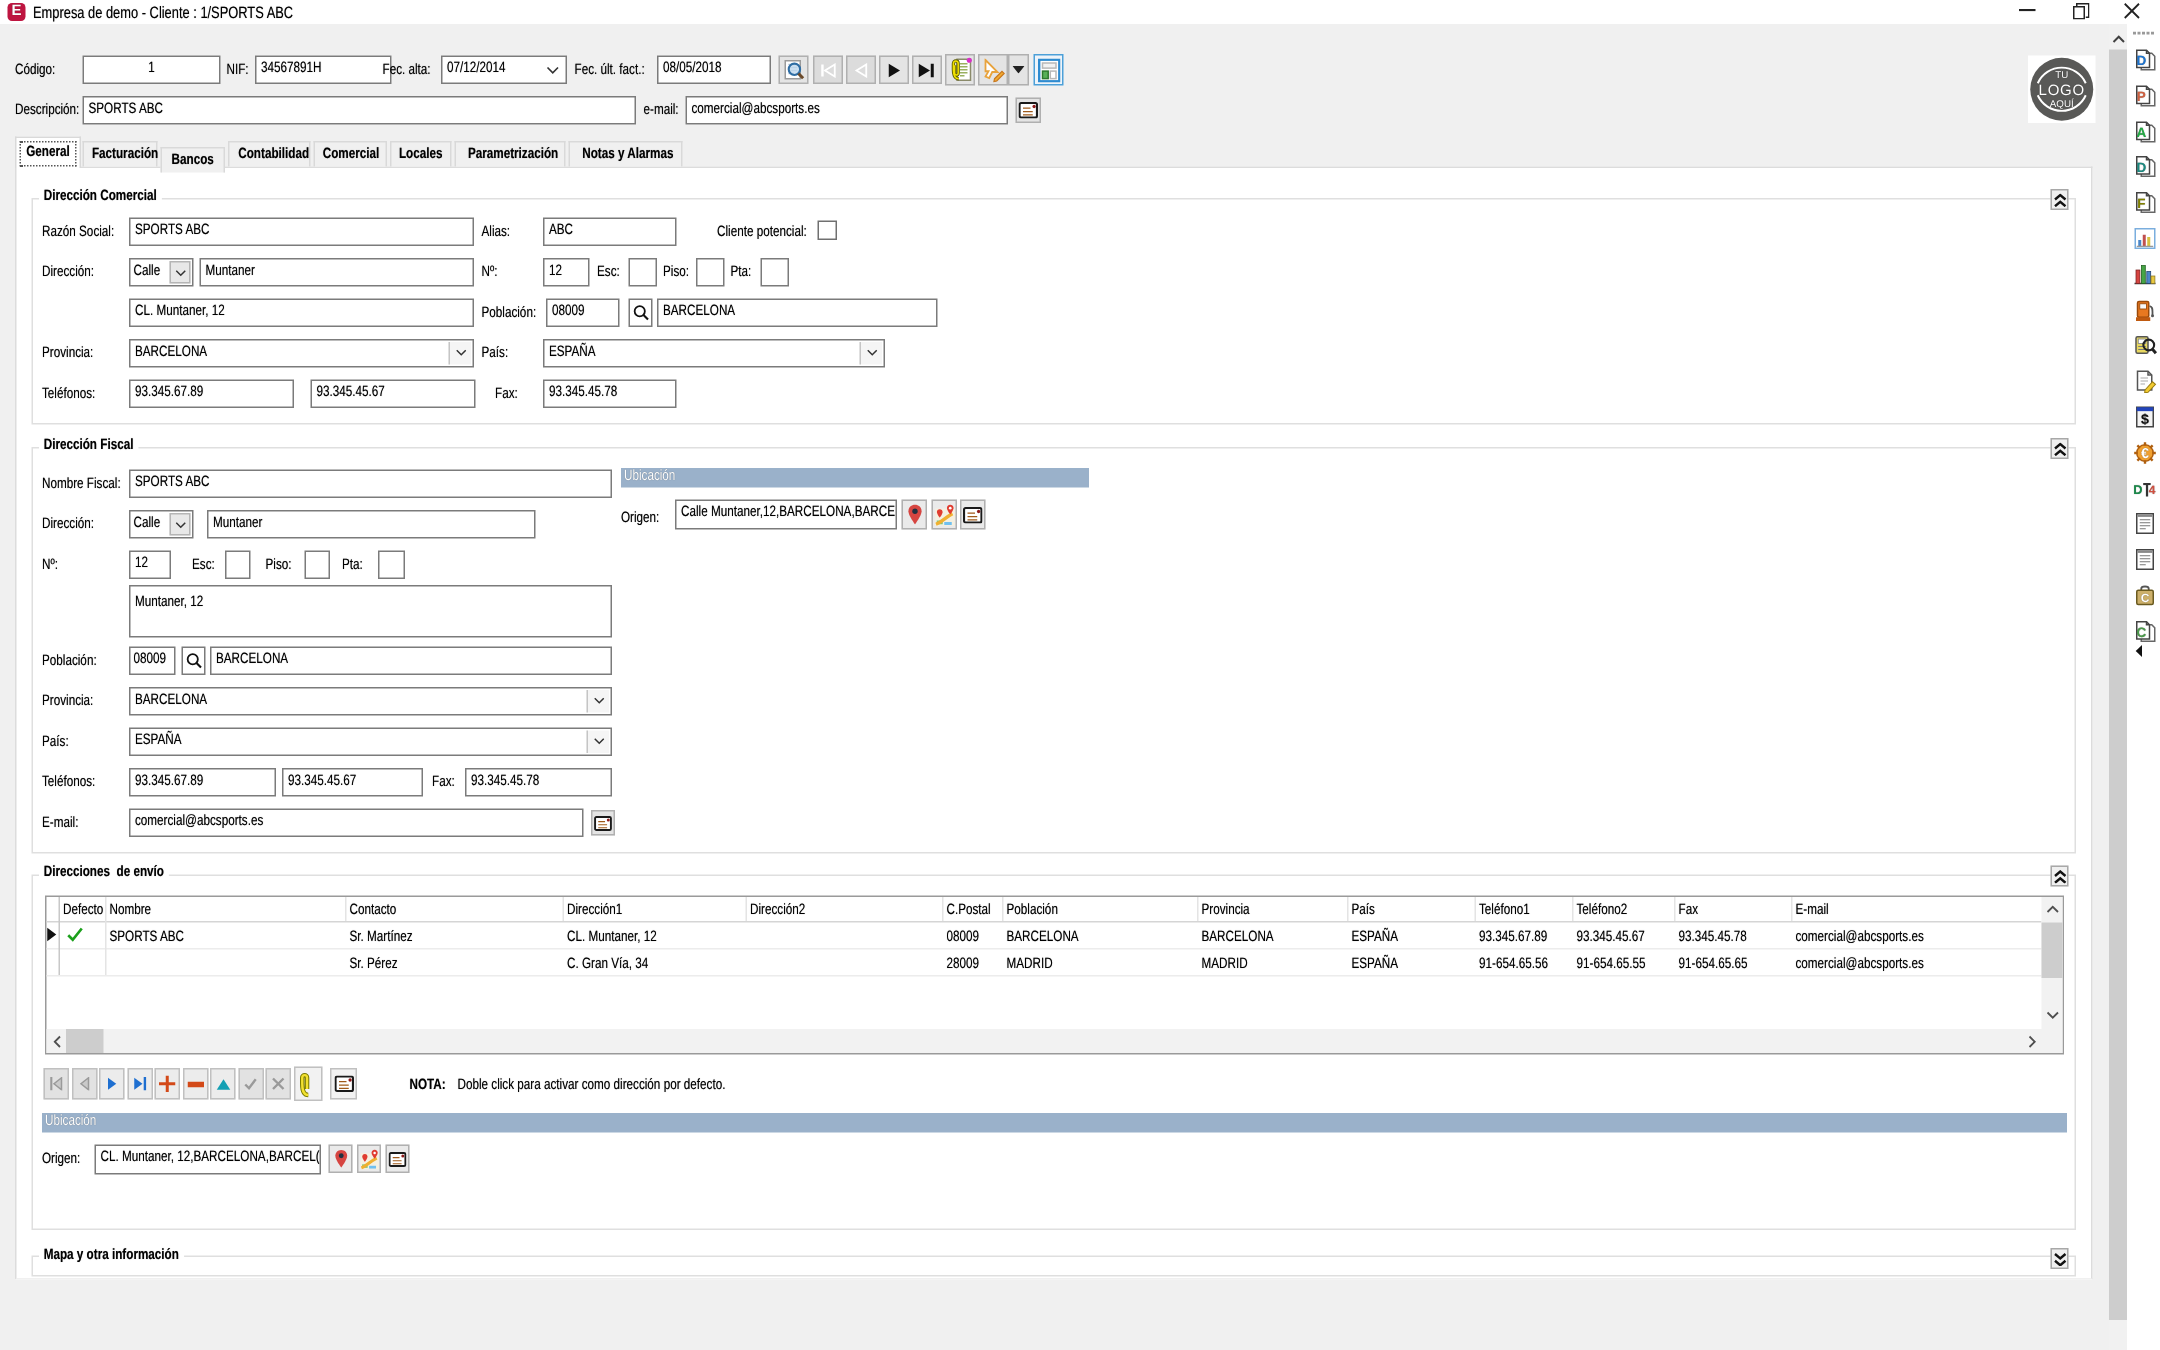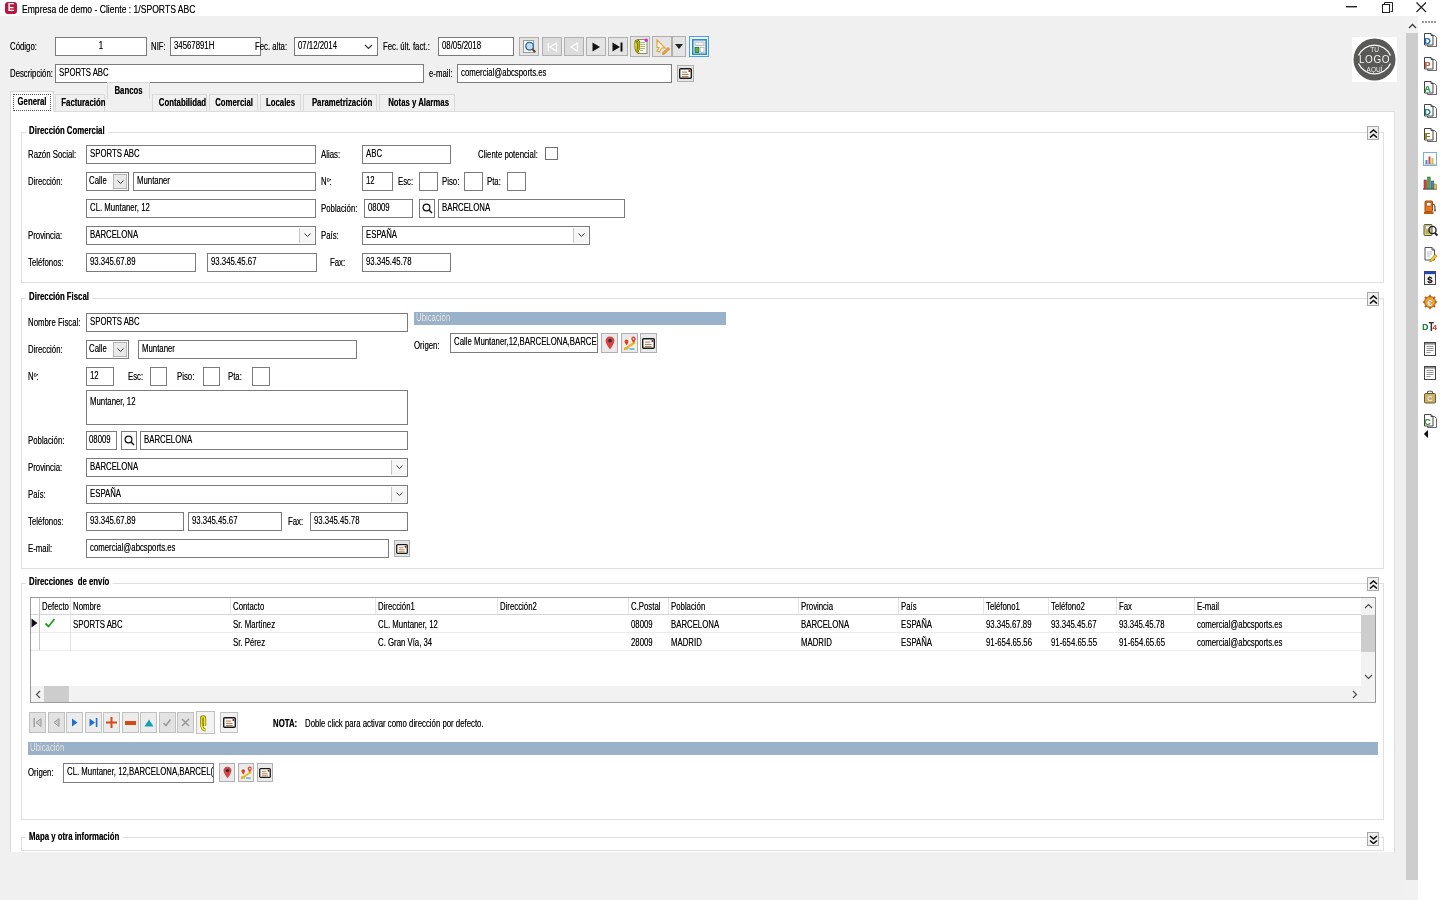--- a/index.html
+++ b/index.html
@@ -135,21 +135,21 @@
  <path d="M5.5 25.5 A17.5 17.5 0 0 0 37.5 25.5" fill="none" stroke="#fff" stroke-width="1.3"></path>
  <text x="21.5" y="14" font-size="6.5" fill="#fff" text-anchor="middle" font-family="Liberation Sans">TU</text>
  <text x="21.5" y="25" font-size="10" fill="#fff" text-anchor="middle" font-family="Liberation Sans" letter-spacing="0.5">LOGO</text>
  <text x="21.5" y="33.5" font-size="6.5" fill="#fff" text-anchor="middle" font-family="Liberation Sans">AQUÍ</text>
 </svg>
 
 <div class="a" style="left:10px;top:111px;width:1385px;height:742px;background:#fff;border:1px solid #dcdcdc;border-bottom:1px solid #f0f0f0"></div>
 <div class="a tab" style="left:55px;top:94px;width:50px;height:17px">
     <t>Facturación</t>
   </div>
-<div class="a tab" style="left:107px;top:82px;width:43px;height:17px">
+<div class="a tab" style="left:107px;top:98px;width:43px;height:17px">
     <t>Bancos</t>
   </div>
 <div class="a tab" style="left:152px;top:94px;width:55px;height:17px">
     <t>Contabilidad</t>
   </div>
 <div class="a tab" style="left:209px;top:94px;width:49px;height:17px">
     <t>Comercial</t>
   </div>
 <div class="a tab" style="left:260px;top:94px;width:41px;height:17px">
     <t>Locales</t>

